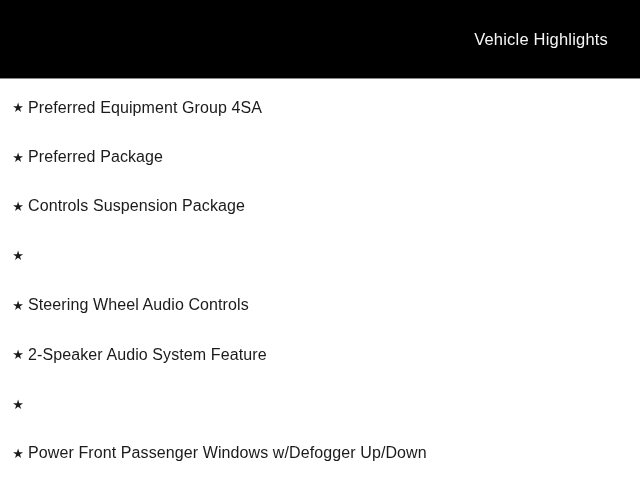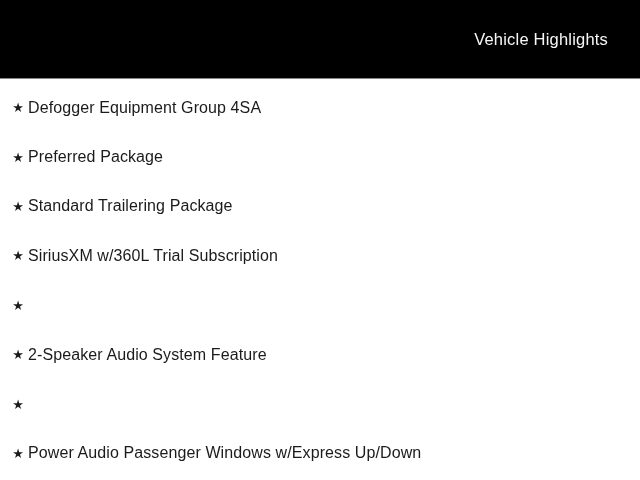--- a/index.html
+++ b/index.html
@@ -53,41 +53,41 @@
 </head>
 <body>
 
 <div class="header">
   <span class="header-title">Vehicle Highlights</span>
 </div>
 
 <ul class="highlights-list">
   <li class="highlight-item">
     <span class="star-icon">★</span>
-    <span class="item-label">Defogger Equipment Group 4SA</span>
+    <span class="item-label">Preferred Equipment Group 4SA</span>
   </li>
   <li class="highlight-item">
     <span class="star-icon">★</span>
     <span class="item-label">Preferred Package</span>
   </li>
   <li class="highlight-item">
     <span class="star-icon">★</span>
-    <span class="item-label">Standard Trailering Package</span>
+    <span class="item-label">Controls Suspension Package</span>
   </li>
   <li class="highlight-item">
     <span class="star-icon">★</span>
-    <span class="item-label">SiriusXM w/360L Trial Subscription</span>
   </li>
   <li class="highlight-item">
     <span class="star-icon">★</span>
+    <span class="item-label">Steering Wheel Audio Controls</span>
   </li>
   <li class="highlight-item">
     <span class="star-icon">★</span>
     <span class="item-label">2-Speaker Audio System Feature</span>
   </li>
   <li class="highlight-item">
     <span class="star-icon">★</span>
   </li>
   <li class="highlight-item">
     <span class="star-icon">★</span>
-    <span class="item-label">Power Audio Passenger Windows w/Express Up/Down</span>
+    <span class="item-label">Power Front Passenger Windows w/Defogger Up/Down</span>
   </li>
 </ul>
 
 </body></html>

